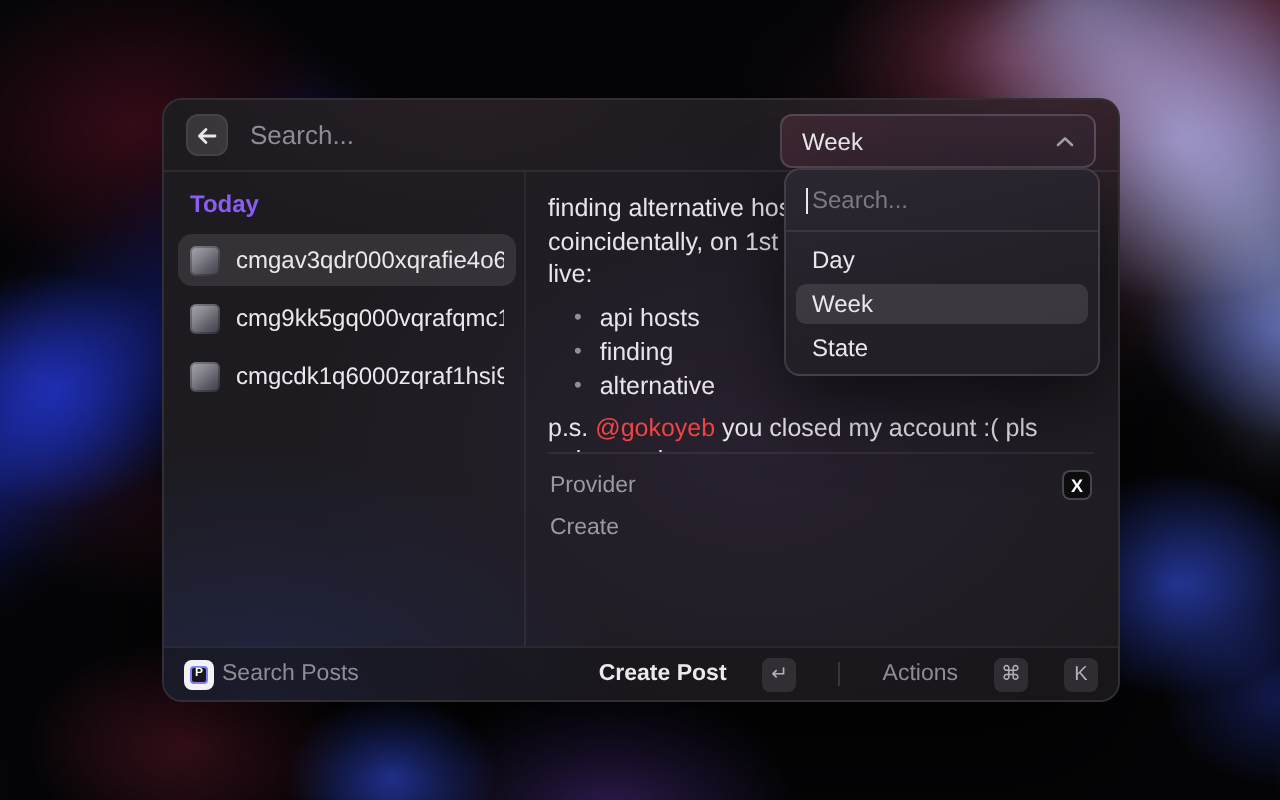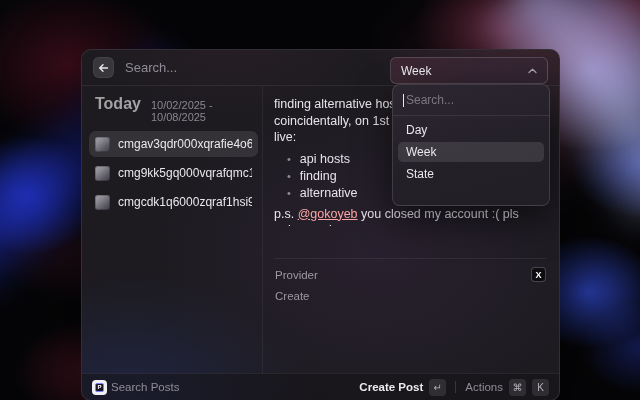--- a/index.html
+++ b/index.html
@@ -24,21 +24,21 @@
   }
   .streak { position:absolute; filter:blur(12px); }
   .streak-red   { left:420px; top:-90px; width:300px; height:250px; transform:rotate(-38deg);
                   background:linear-gradient(0deg, transparent, rgba(172,72,102,.45) 45%, rgba(120,42,72,.2) 65%, transparent); }
   .streak-blue  { left:-80px; top:110px; width:300px; height:120px; transform:rotate(-38deg);
                   background:linear-gradient(0deg, transparent, rgba(34,52,210,.55) 50%, transparent); }
   .streak-lav   { left:530px; top:-40px; width:150px; height:260px; transform:rotate(-38deg);
                   background:linear-gradient(90deg, transparent, rgba(176,186,246,.55), rgba(120,130,220,.15)); }
 
   
-  .window { position:absolute; left:81px; top:49px; width:479px; height:352px;
+  .window { position:absolute; left:81px; top:49px; width:479px; height:302px;
             border-radius:10px; overflow:hidden;
             background:#1d1b20;
             border:1px solid rgba(255,255,255,.09);
             box-shadow:0 28px 70px rgba(0,0,0,.65); }
   .window::before { content:""; position:absolute; inset:0; pointer-events:none; z-index:0;
     background-image:
       radial-gradient(260px 190px at 10% 102%, rgba(45,72,192,.22), transparent 70%),
       radial-gradient(320px 230px at 62% 58%,  rgba(122,72,152,.12), transparent 70%),
       radial-gradient(240px 150px at 94% -4%,  rgba(172,72,102,.20), transparent 70%),
       radial-gradient(220px 130px at 32% -6%,  rgba(132,62,92,.10),  transparent 70%); }
@@ -57,78 +57,78 @@
                   border-radius:6px; border:1px solid rgba(255,255,255,.16);
                   background:linear-gradient(105deg, rgba(118,60,82,.32), rgba(72,52,76,.28) 55%, rgba(56,46,66,.3));
                   display:flex; align-items:center; justify-content:space-between;
                   padding:0 10px; color:#ececef; font:12px "Liberation Sans", sans-serif; cursor:pointer; }
 
   
   .wbody { flex:1 1 auto; display:flex; min-height:0; }
   .sidebar { width:181px; flex:0 0 181px; border-right:1px solid rgba(255,255,255,.06);
              padding:9px 4px 0 7px; }
   .group-row { display:flex; align-items:baseline; gap:10px; margin:0 0 8px 6px; }
-  .group-label { font-size:16px; font-weight:bold; color:#a3a3a3; }
+  .group-label { font-size:12px; font-weight:bold; color:#8b5cf6; }
   .date-range { font-size:11px; color:#8a8792; }
   .post-item { display:flex; align-items:center; gap:8px; height:26px; padding:0 6px;
                border-radius:7px; margin-bottom:3px; cursor:pointer; }
   .post-item.selected { background:rgba(255,255,255,.10); }
   .thumb { width:15px; height:15px; flex:0 0 15px; border-radius:3px;
            background:linear-gradient(140deg,#a8a7ae 0%,#87868e 35%,#5b5a64 70%,#3f3e47 100%);
            box-shadow:inset 0 0 0 1px rgba(0,0,0,.25); }
   .post-id { font-size:12px; color:#eae8ed; white-space:nowrap; overflow:hidden; }
 
   
   .content { flex:1 1 auto; padding:10px 12px 0 11px; position:relative; min-width:0; }
   .post-text { height:130px; overflow:hidden; font-size:12.5px; color:#e7e5ea; }
   .line { line-height:16.5px; white-space:nowrap; }
   .bullets { margin:5px 0 0 13px; }
   .bullet { display:flex; gap:9px; line-height:17px; align-items:center; }
   .dot { color:#918e98; font-size:11px; }
   .ps { margin-top:4px; line-height:16.5px; }
-  .mention { color:#fca5a5; text-decoration:underline; cursor:pointer; }
-  .meta { border-top:1px solid rgba(255,255,255,.07); padding:5px 2px 0 1px;margin-top:32px; }
+  .mention { color:#ef4444; cursor:pointer; }
+  .meta { border-top:1px solid rgba(255,255,255,.07); padding:5px 2px 0 1px; }
   .meta-row { display:flex; align-items:center; justify-content:space-between; height:21px; }
   .meta-label { font-size:11.5px; color:#9c99a3; }
   .x-logo { width:13px; height:13px; border-radius:3px; background:#0d0d10;
             box-shadow:0 0 0 1px rgba(255,255,255,.18); color:#fff; font-size:9px;
             font-weight:bold; display:flex; align-items:center; justify-content:center; }
   .badge { font-size:10px; font-weight:bold; letter-spacing:.4px; color:#34d399;
            background:rgba(36,128,100,.26); padding:2.5px 7px; border-radius:4px; }
 
   
   .footer { flex:0 0 27px; height:27px; border-top:1px solid rgba(255,255,255,.07);
             background:rgba(20,18,22,.5); display:flex; align-items:center; padding:0 10px; }
   .app-icon { width:15px; height:15px; border-radius:4px; background:#f2f2f4;
               display:flex; align-items:center; justify-content:center; }
   .app-icon-inner { width:9px; height:9px; border-radius:2px; background:#17151d;
                     border:1px solid #7d7ff2; color:#fff; font-size:6px; font-weight:bold;
                     display:flex; align-items:center; justify-content:center; }
   .footer-label { font-size:11.5px; color:#8f8c96; margin-left:4px; }
-  .footer-right { margin-left:auto; display:flex; align-items:center; gap:6px; }
+  .footer-right { margin-left:auto; display:flex; align-items:center; gap:18px; }
   .create-post { font-size:11.5px; font-weight:bold; color:#eceaef; cursor:pointer; }
   .keycap { min-width:17px; height:17px; padding:0 3px; border-radius:4px;
             background:rgba(255,255,255,.10); color:#b3b0ba; font-size:10px;
             display:flex; align-items:center; justify-content:center; }
   .footer-divider { width:1px; height:12px; background:rgba(255,255,255,.14); margin:0 3px; }
   .actions-label { font-size:11.5px; color:#8f8c96; cursor:pointer;text-align:right; }
 
   
   .popover { position:absolute; left:310px; top:34px; width:158px; z-index:20;
              border-radius:8px; overflow:hidden;
              background:linear-gradient(165deg,#2c2630 0%,#242028 55%,#211e25 100%);
              border:1px solid rgba(255,255,255,.13);
              box-shadow:0 14px 36px rgba(0,0,0,.55); }
   .pop-search { height:30px; display:flex; align-items:center; padding:0 10px; }
   .caret { width:1px; height:13px; background:#e8e8ea; margin-right:2px; }
   .pop-input { background:transparent; border:none; outline:none; width:100%;
                font:12px "Liberation Sans", sans-serif; color:#e8e6ea; }
   .pop-input::placeholder { color:#7b7883; }
   .pop-divider { height:1px; background:rgba(255,255,255,.09); }
-  .pop-options { padding:4px 5px 19px; }
+  .pop-options { padding:4px 5px 1px; }
   .pop-option { height:20px; display:flex; align-items:center; padding:0 8px;
                 border-radius:5px; font-size:12px; color:#e9e7ec; margin-bottom:2px; cursor:pointer; }
   .pop-option.selected { background:rgba(255,255,255,.11); }
 </style>
 </head>
 <body>
 
 <div class="stage">
   <div class="bg">
     <div class="streak streak-red"></div>
@@ -151,21 +151,20 @@
           <svg width="9" height="6" viewBox="0 0 9 6">
             <path d="M1 4.5 L4.5 1.2 L8 4.5" stroke="#a5a2ac" stroke-width="1.3" fill="none" stroke-linecap="round" stroke-linejoin="round"></path>
           </svg>
         </button>
       </div>
 
       <div class="wbody">
         <div class="sidebar">
           <div class="group-row">
             <span class="group-label">Today</span>
-            <span class="date-range">10/02/2025 - 10/08/2025</span>
           </div>
           <div class="post-item selected">
             <span class="thumb"></span>
             <span class="post-id">cmgav3qdr000xqrafie4o6h4d</span>
           </div>
           <div class="post-item">
             <span class="thumb"></span>
             <span class="post-id">cmg9kk5gq000vqrafqmc18rlt</span>
           </div>
           <div class="post-item">

